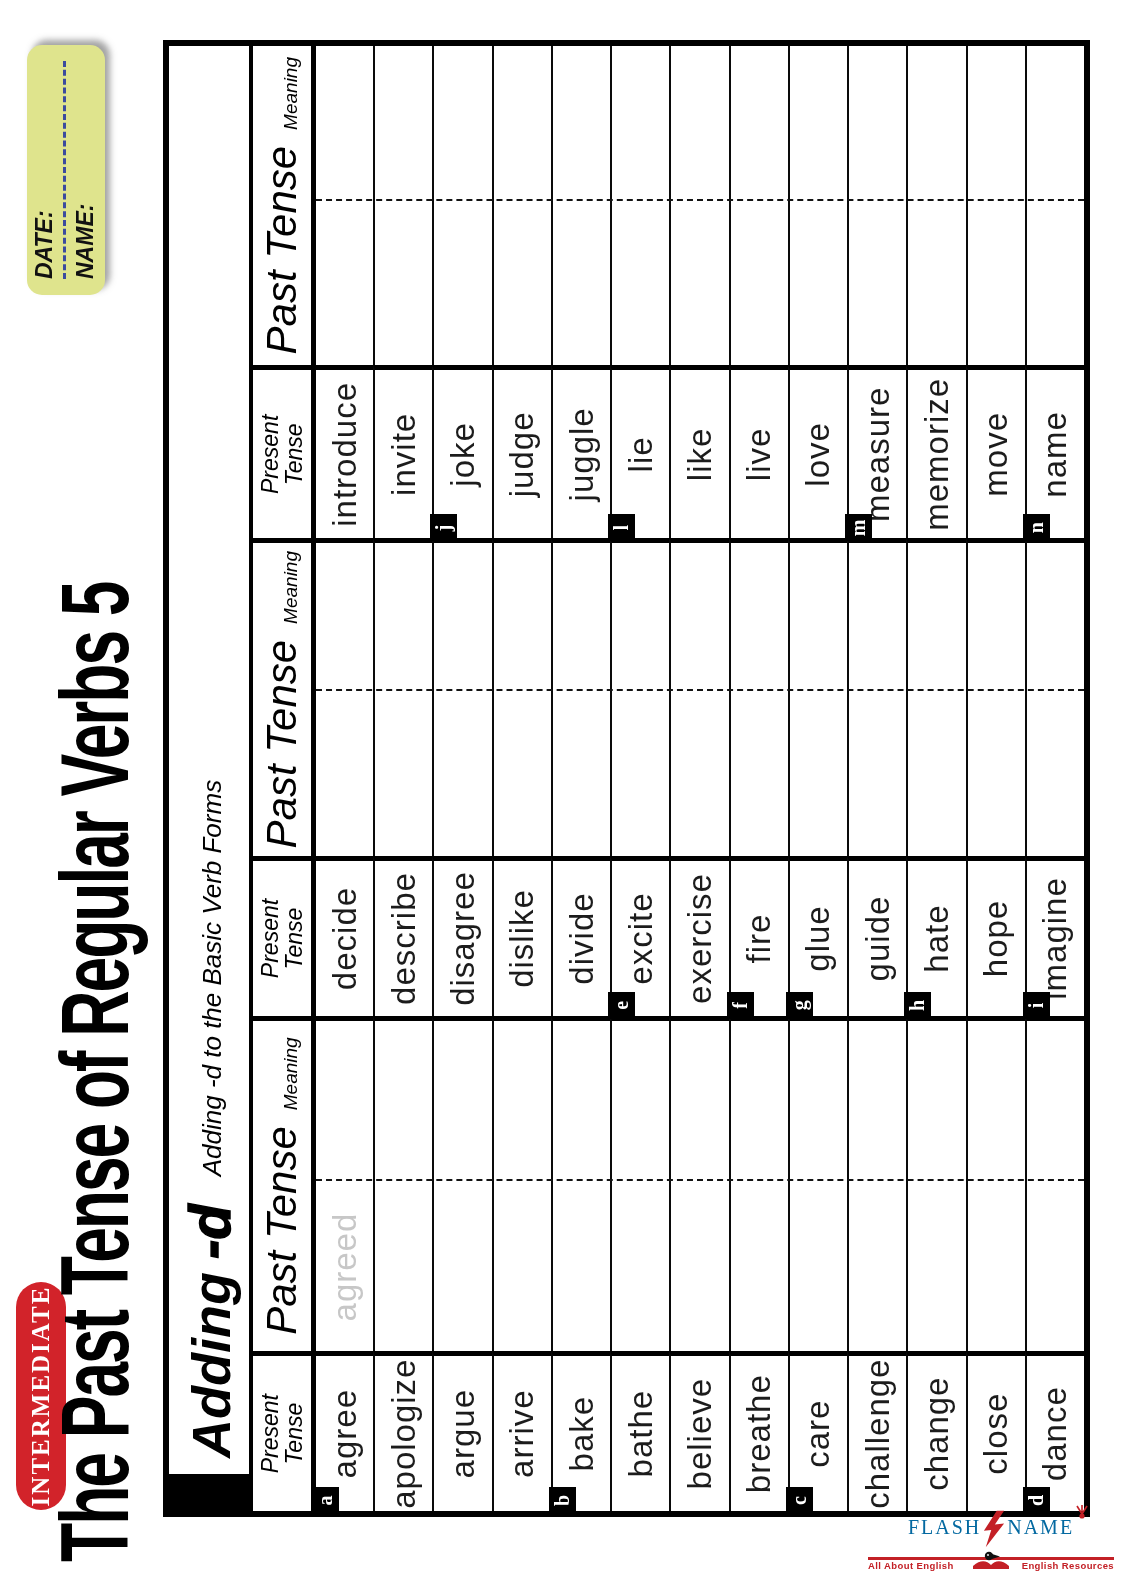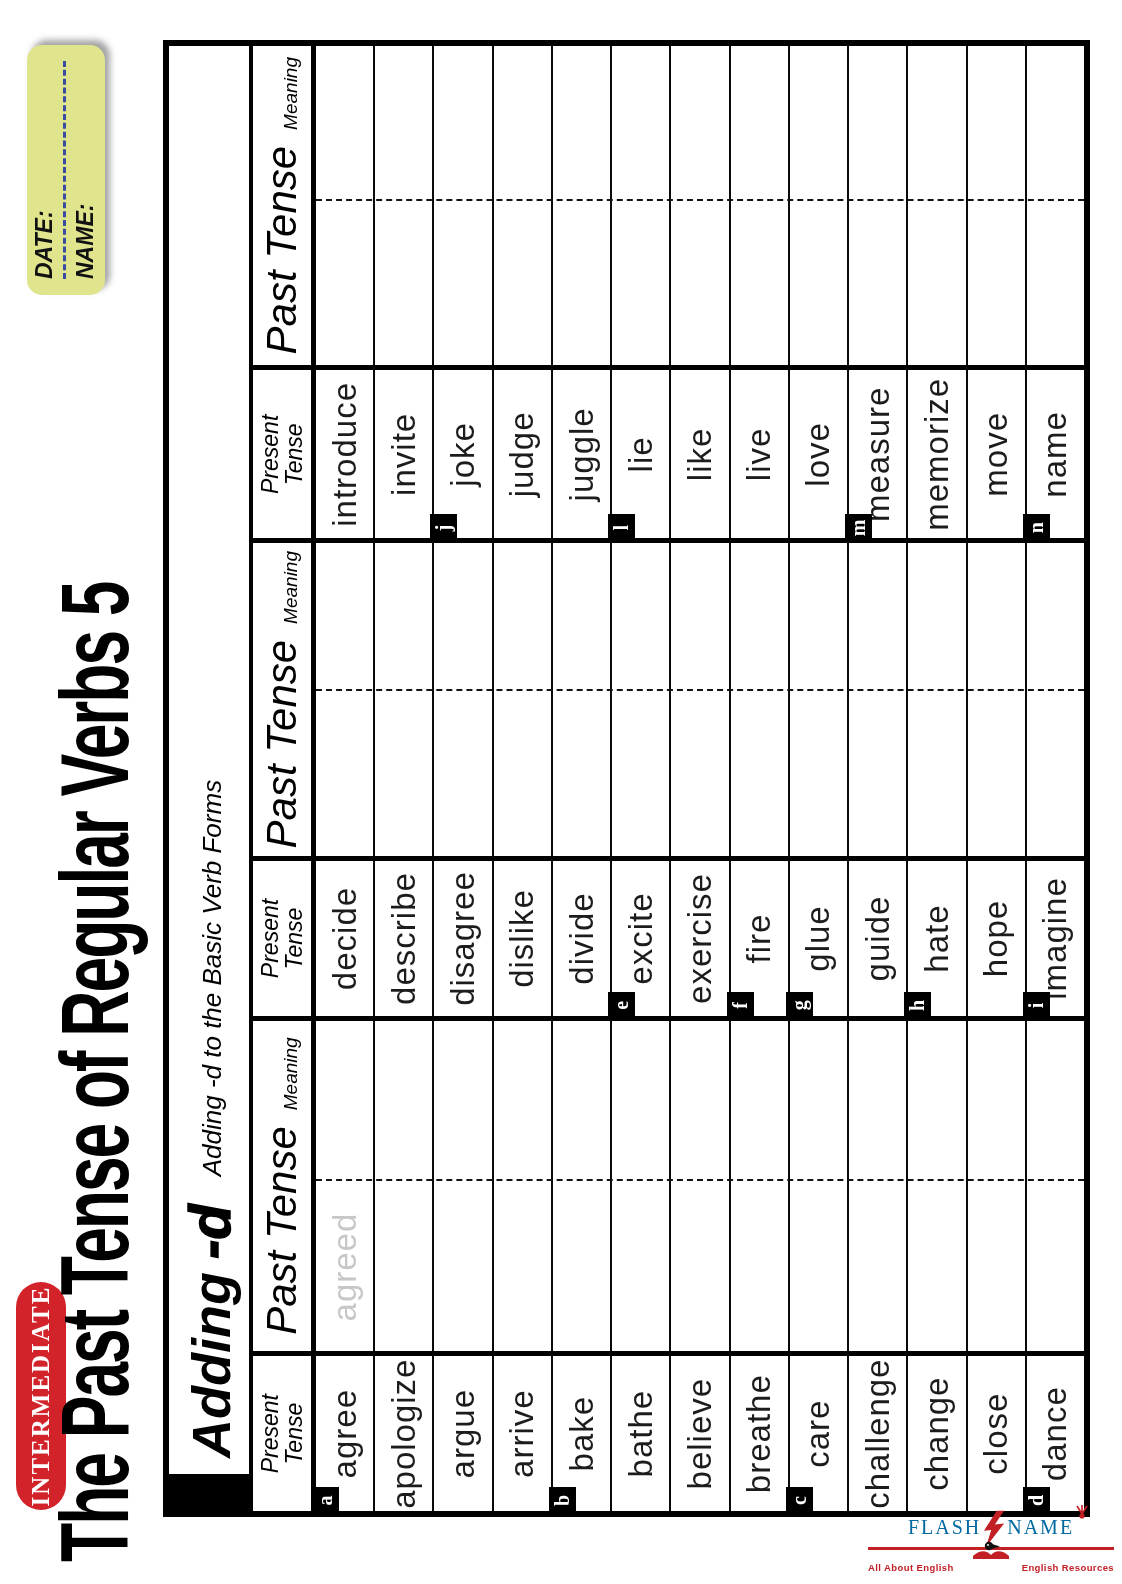--- a/index.html
+++ b/index.html
@@ -63,22 +63,22 @@
             display:flex; align-items:center; justify-content:center; z-index:2; }
   .dash { position:absolute; top:0; bottom:0; width:0; border-left:2.5px dashed #141414; }
 
   
   .logo { position:absolute; left:868px; top:1508px; width:246px; }
   .logo-row1 { display:flex; align-items:center; justify-content:center;
                color:#0369a1; font-family:"Liberation Serif", serif; font-size:20px;
                letter-spacing:2px; line-height:1; position:relative; }
   .bolt { margin:0 2px; position:relative; top:2px; }
   .shuttle { position:absolute; right:24px; top:-4px; }
-  .logo-rule { position:relative; border-top:3px solid #c32026; margin-top:1px;
-               display:flex; justify-content:space-between; padding-top:12px; }
+  .logo-rule { position:relative; border-top:3px solid #c32026; margin-top:11px;
+               display:flex; justify-content:space-between; padding-top:0; }
   .tagline { color:#c32026; font-weight:bold; font-size:9.5px; letter-spacing:0.4px;
              font-family:"Liberation Sans", sans-serif; }
   .duckbook { position:absolute; left:50%; transform:translateX(-50%); top:-10px; }
 </style>
 </head>
 <body>
 
 <div class="page">
 
   <div class="sheet">

